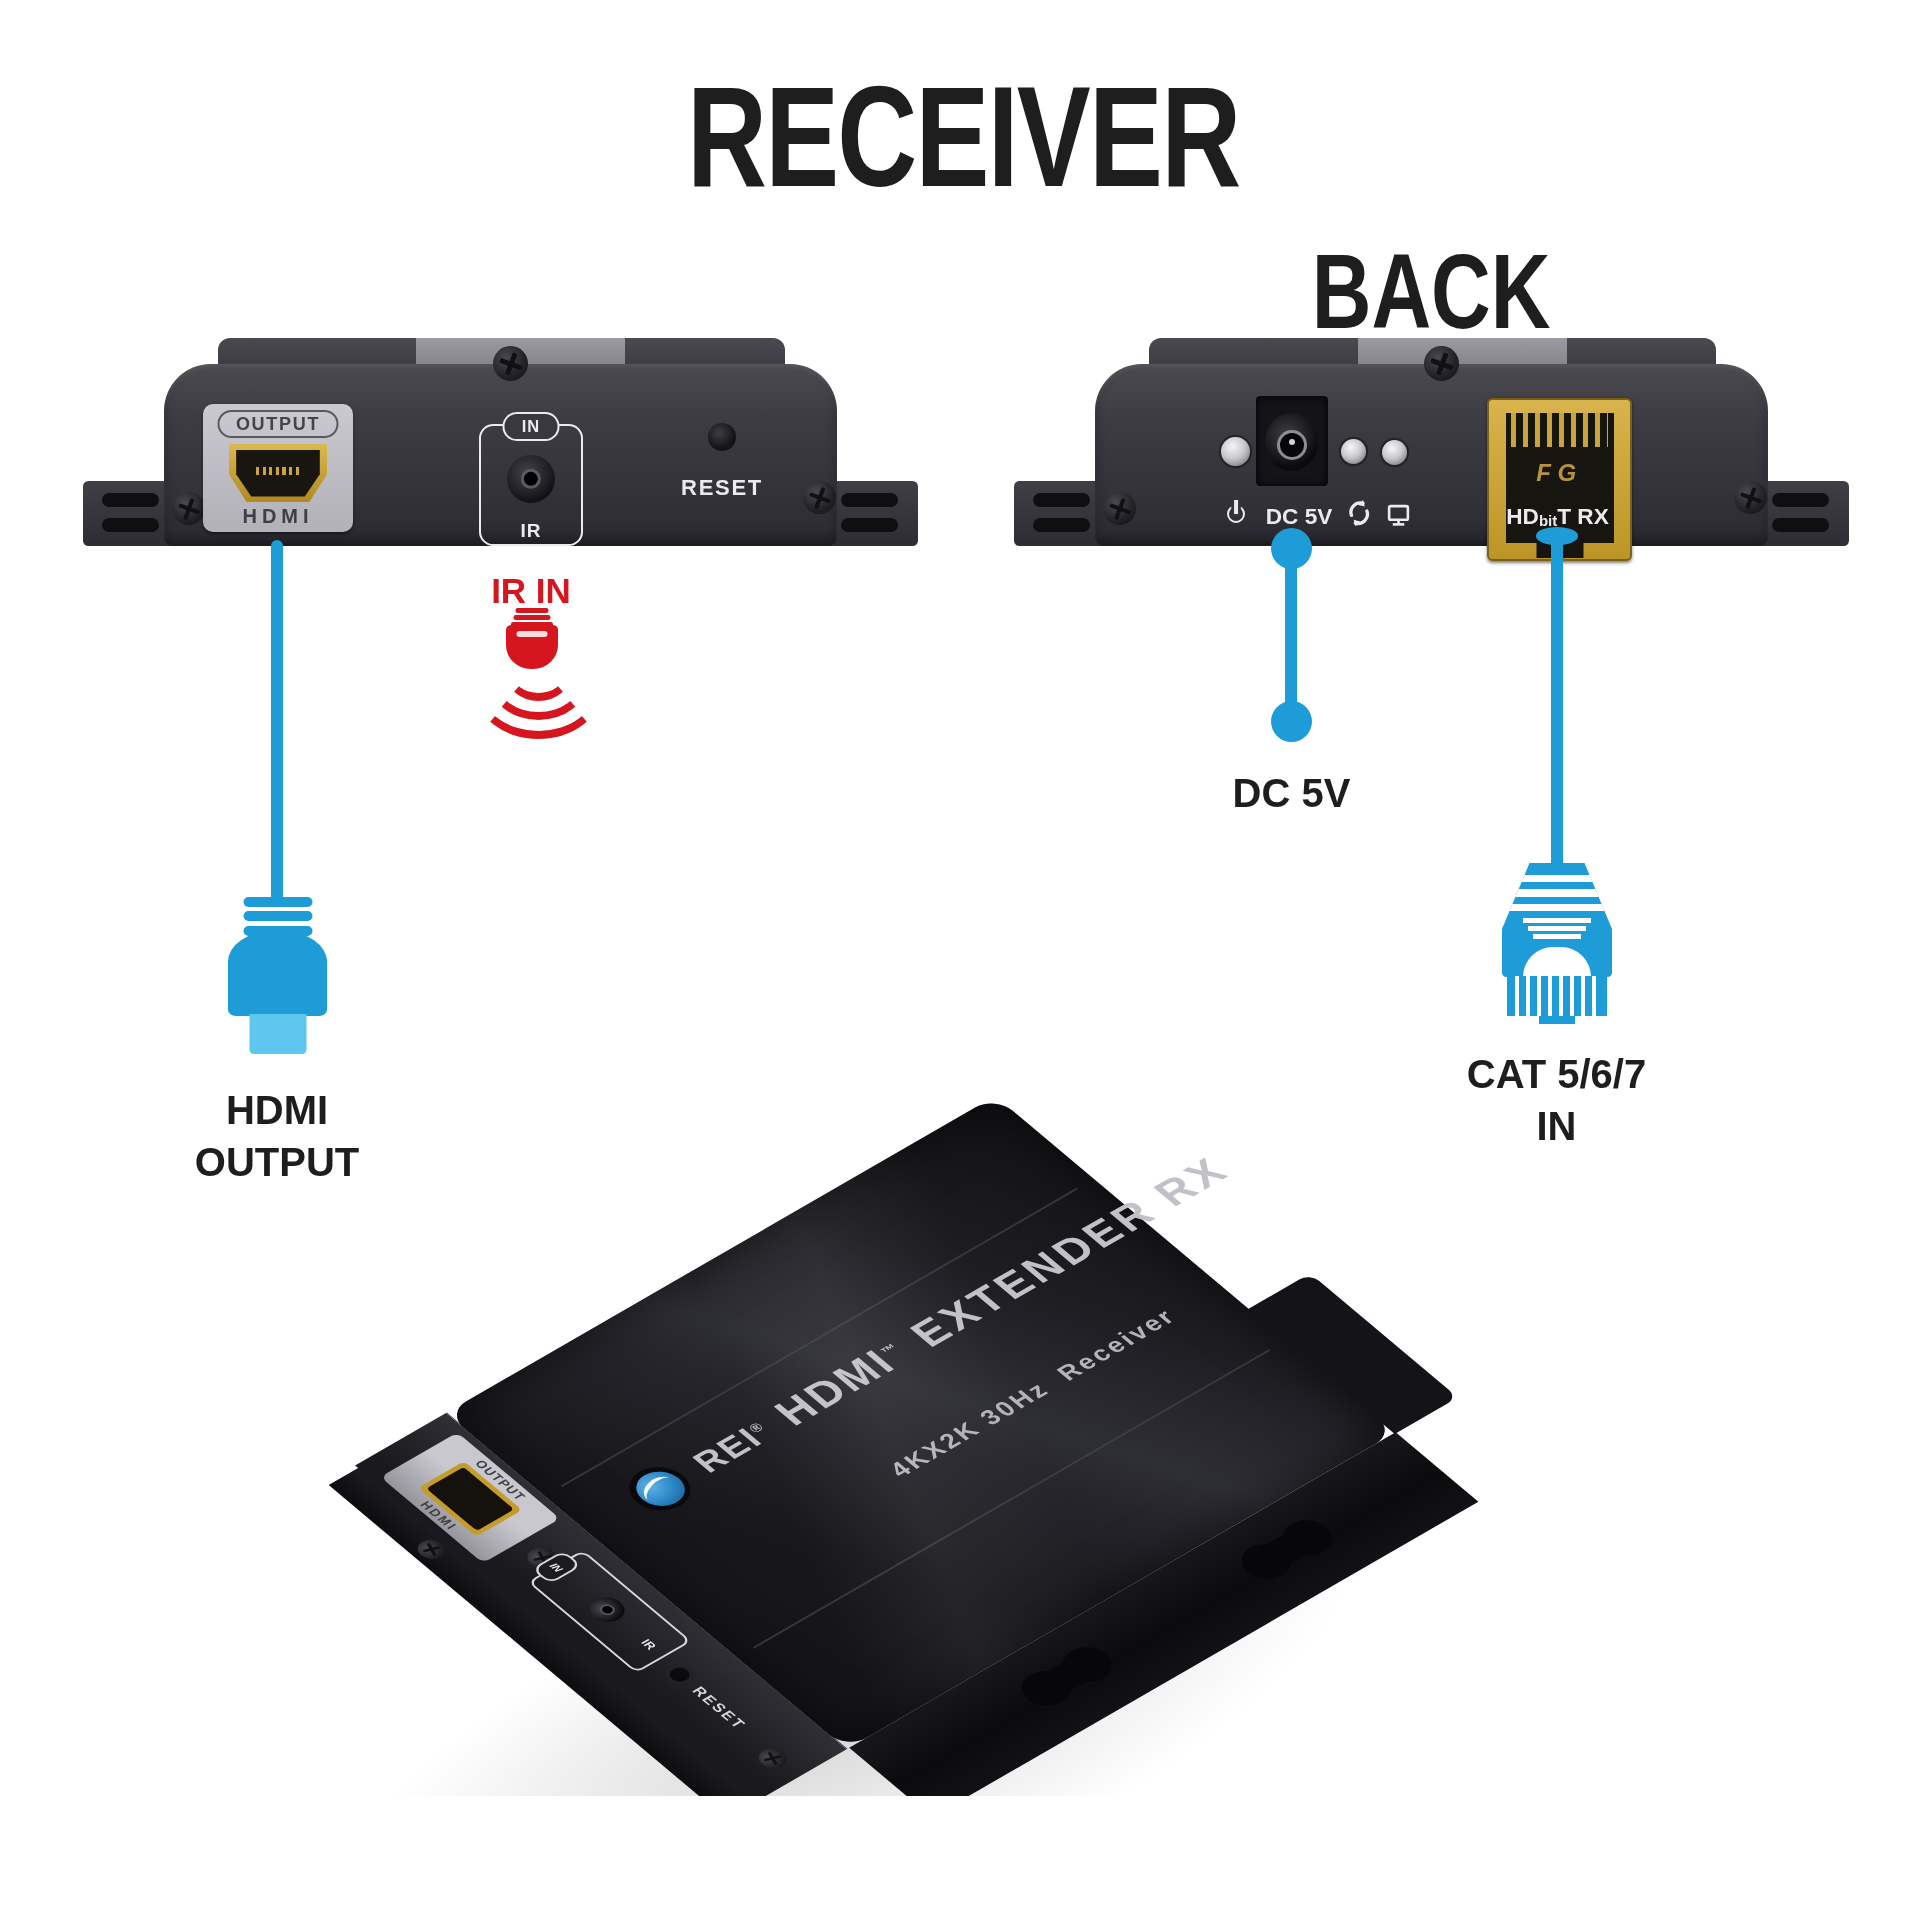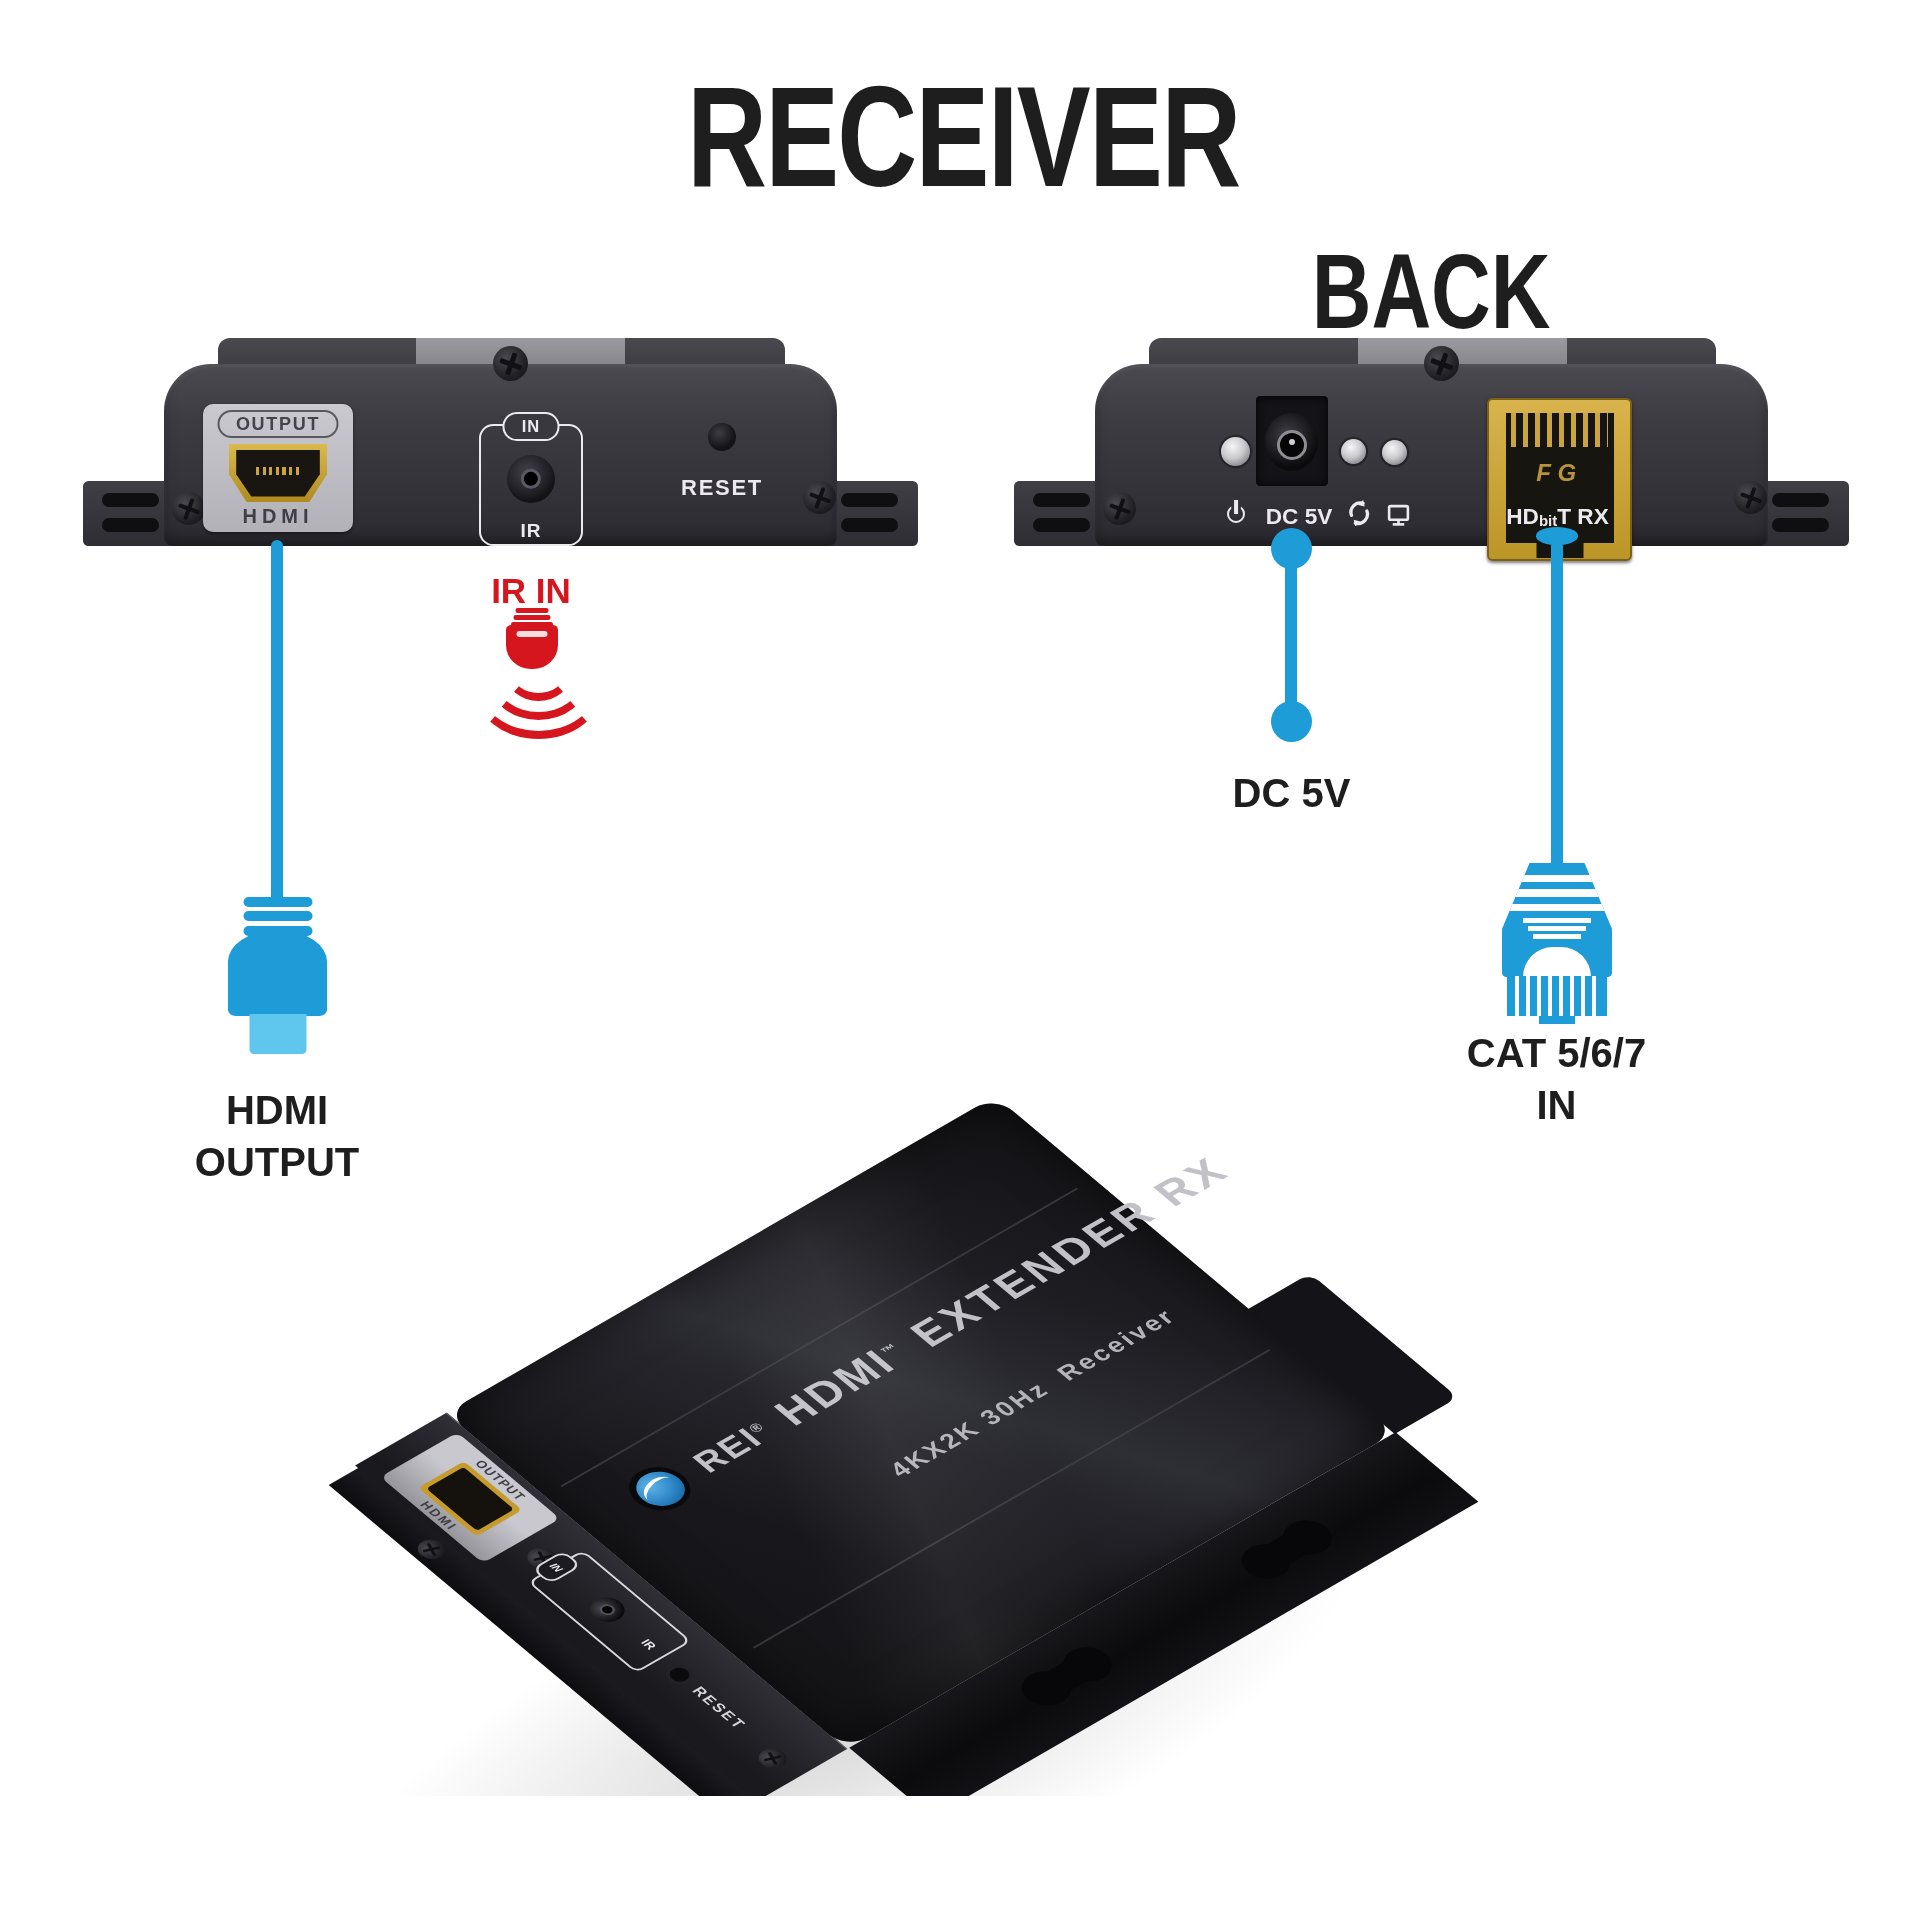--- a/index.html
+++ b/index.html
@@ -309,21 +309,21 @@
         <i style="top:41px;"></i>
       </div>
     <i class="cc-body"></i>
     <i class="cc-latch" style="top:55px;width:68px;"></i>
     <i class="cc-latch" style="top:63px;width:58px;"></i>
     <i class="cc-latch" style="top:71px;width:48px;"></i>
     <i class="cc-dome"></i>
     <i class="cc-teeth"></i>
     <i class="cc-tab"></i>
   </div>
-  <div class="co-text" style="left:1452px;top:1027px;width:209px;">
+  <div class="co-text" style="left:1452px;top:1048px;width:209px;">
     <div>CAT 5/6/7</div>
     <div>IN</div>
   </div>
 
   <div class="photo-shadow"></div>
   <div class="photo">
     <div class="p3d">
       <div class="p-rflange"></div>
       <div class="p-flange">
         <div class="kh" style="left:165px;top:35px;">

